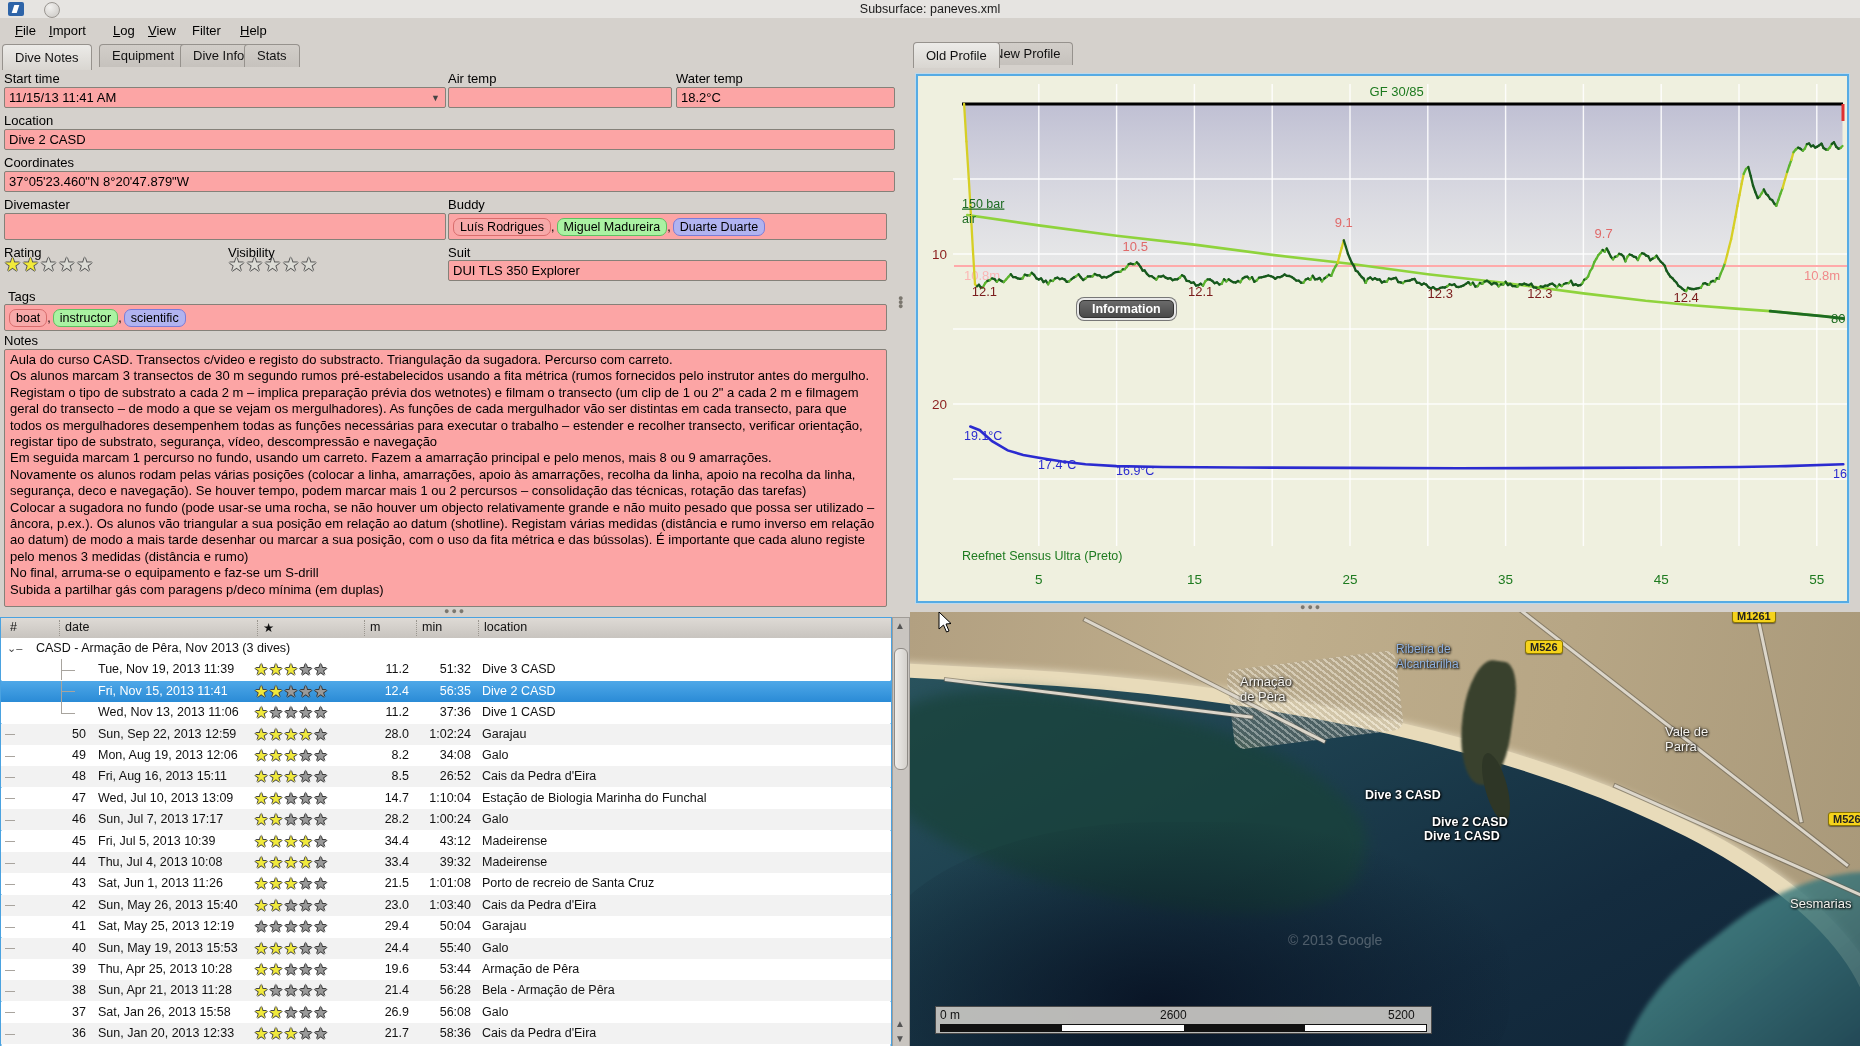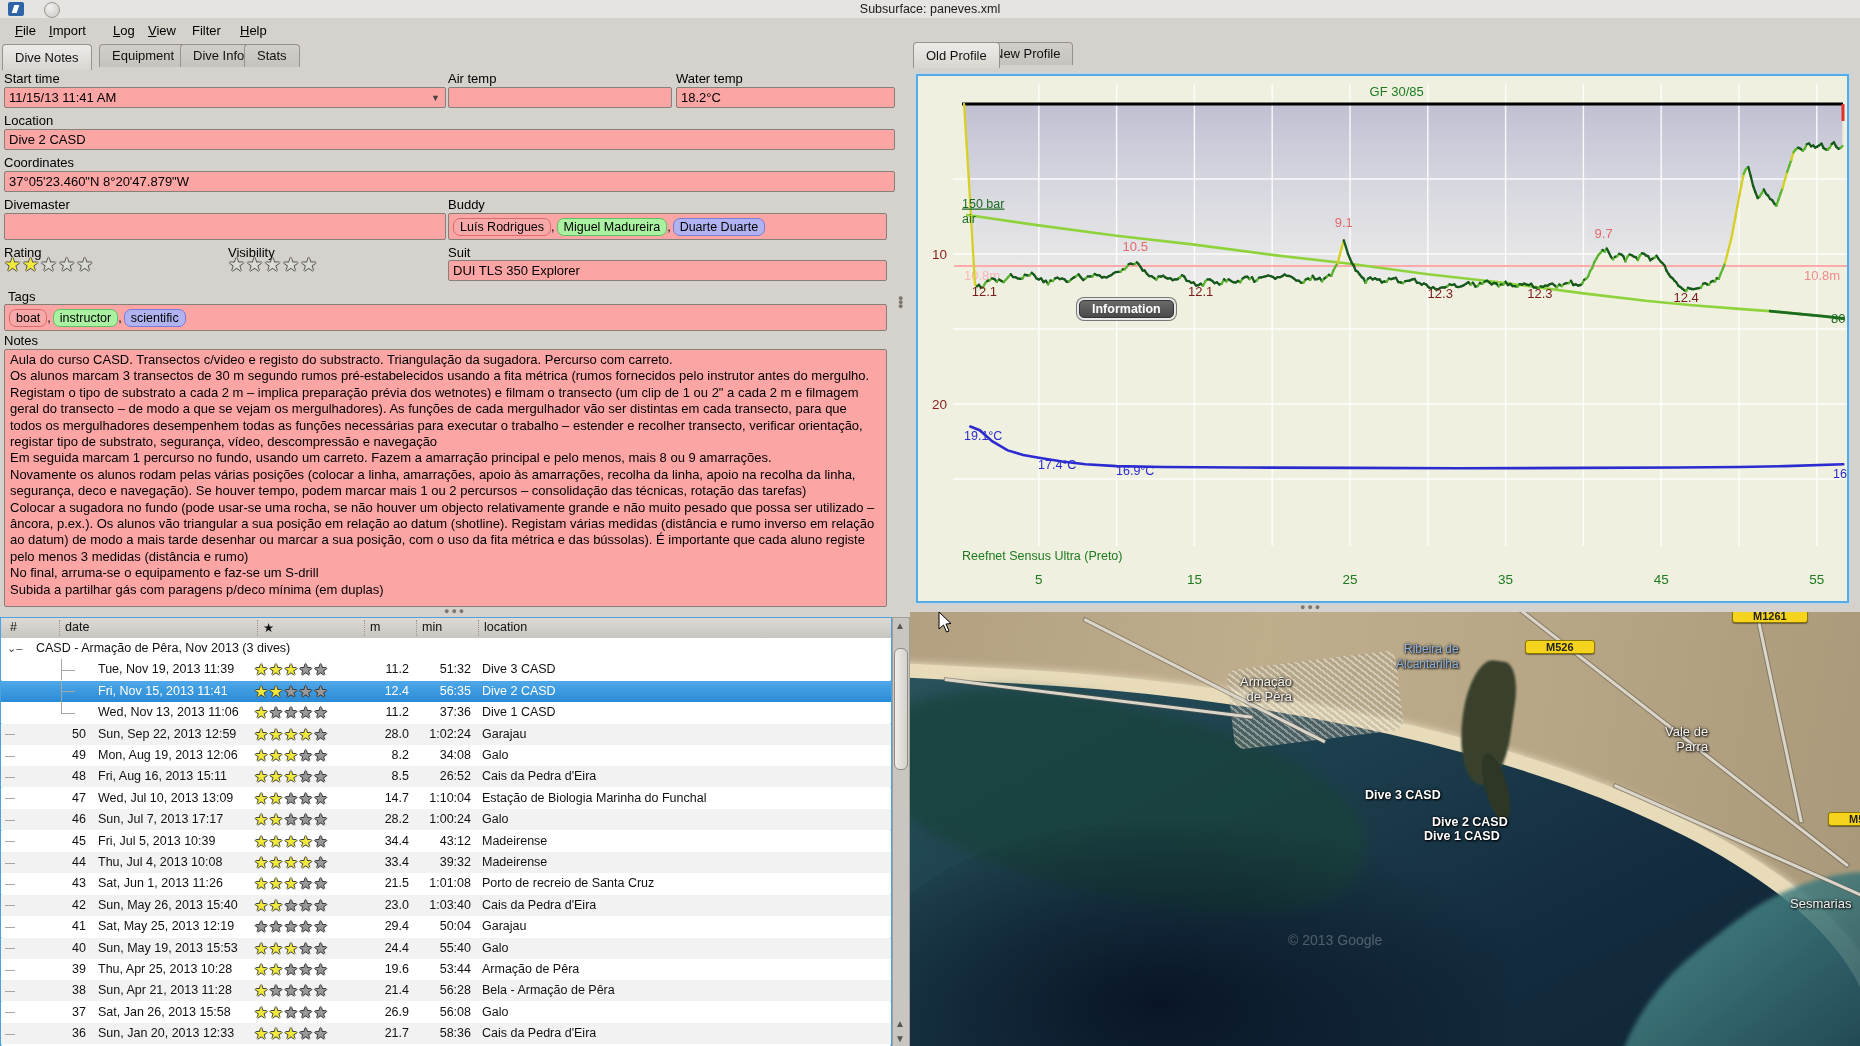--- a/index.html
+++ b/index.html
@@ -96,25 +96,25 @@
         background:repeating-linear-gradient(45deg,rgba(235,230,218,.7) 0 2px,rgba(165,155,135,.45) 2px 5px);}
   #river{left:552px;top:48px;width:50px;height:125px;border-radius:60% 40% 55% 70%;transform:rotate(8deg);
          background:#39412d;filter:blur(1px);}
   #river2{left:575px;top:140px;width:22px;height:70px;border-radius:50%;transform:rotate(-15deg);background:#2e3626;}
   .road{position:absolute;height:3px;background:#dcd6ca;box-shadow:0 0 0 1px rgba(95,90,78,.55);transform-origin:0 0;}
   #road1{left:35px;top:66px;width:310px;transform:rotate(7deg);}
   #road2{left:175px;top:6px;width:270px;transform:rotate(27deg);}
   #road3{left:600px;top:-12px;width:430px;transform:rotate(38deg);}
   #road4{left:845px;top:-15px;width:230px;transform:rotate(78deg);}
   #road5{left:705px;top:172px;width:390px;transform:rotate(24deg);}
-  .place{position:absolute;color:#f4f2ee;font-size:13px;text-align:right;line-height:15px;
+  .place{position:absolute;color:#f4f2ee;font-size:13px;text-align:left;line-height:15px;
          text-shadow:0 0 3px rgba(0,0,0,.95),1px 1px 2px rgba(0,0,0,.95);white-space:pre-line;}
   .place.water{color:#8fb0dd;font-size:12px;}
   .badge{position:absolute;background:#f6d31c;border:1px solid #8a7500;border-radius:3px;
-         color:#222;font-size:11px;font-weight:bold;padding:0px 20px;box-shadow:0 1px 1px rgba(0,0,0,.4);text-align:right;}
+         color:#222;font-size:11px;font-weight:bold;padding:0px 4px;box-shadow:0 1px 1px rgba(0,0,0,.4);text-align:right;}
   .divesite{position:absolute;color:#fff;font-weight:bold;font-size:12.5px;
             text-shadow:0 0 3px #000,1px 1px 2px #000;}
   #scalebar{left:25px;top:394px;width:495px;height:26px;background:rgba(205,203,198,0.9);
             border:1px solid #4a4a4a;font-size:12px;color:#111;}
   #scalebar .t0{position:absolute;left:4px;top:1px;} #scalebar .t1{position:absolute;left:224px;top:1px;}
   #scalebar .t2{position:absolute;left:452px;top:1px;}
   #sb-bar{position:absolute;left:4px;top:17px;width:485px;height:6px;border:1px solid #111;display:flex;}
   #sb-bar div{height:100%;width:25%;} .sbb{background:#111;} .sbw{background:#fff;}
   #map-watermark{position:absolute;left:378px;top:320px;color:rgba(240,240,240,0.28);font-size:14px;}
   #map-cursor{position:absolute;left:28px;top:0px;}
@@ -872,16 +872,27 @@
   <div class="place" style="left:755px;top:112px">Vale de
 Parra</div>
   <div class="place" style="left:880px;top:284px">Sesmarias</div>
   <div class="badge" style="left:615px;top:28px">M526</div>
   <div class="badge" style="left:822px;top:-3px">M1261</div>
   <div class="badge" style="left:918px;top:200px">M526</div>
   <div class="divesite" style="left:455px;top:176px">Dive 3 CASD</div>
   <div class="divesite" style="left:522px;top:203px">Dive 2 CASD</div>
   <div class="divesite" style="left:514px;top:217px">Dive 1 CASD</div>
   <div id="map-watermark">© 2013 Google</div>
+  <div class="mapobj" id="scalebar">
+    <span class="t0">0 m</span>
+    <span class="t1">2600</span>
+    <span class="t2">5200</span>
+    <div id="sb-bar">
+        <div class="sbb"></div>
+        <div class="sbw"></div>
+        <div class="sbb"></div>
+        <div class="sbw"></div>
+      </div>
+  </div>
   <svg id="map-cursor" width="16" height="22">
     <polygon points="1,0 1,17 5.5,13 8.5,20 11,19 8,12 13,11.5" fill="#fff" stroke="#000" stroke-width="1"></polygon>
   </svg>
 </div>
 
 </body></html>

